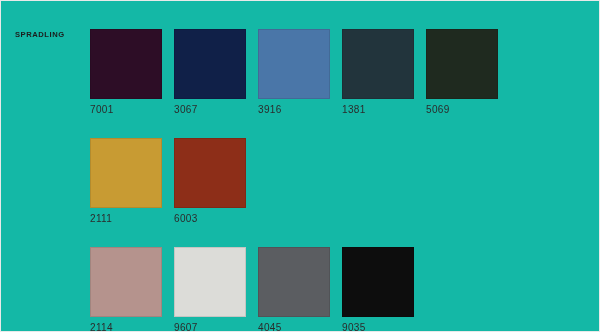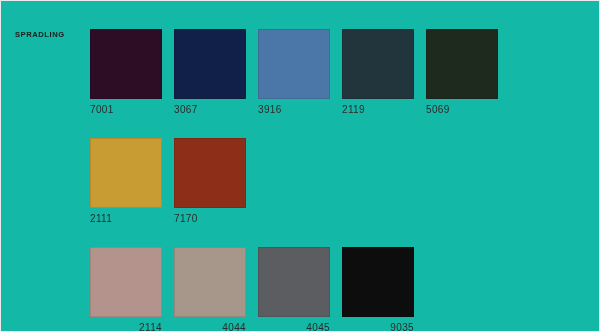--- a/index.html
+++ b/index.html
@@ -42,21 +42,20 @@
     top: 28px;
     width: 500px;
   }
   .swatch-row {
     display: flex;
     flex-direction: row;
     margin-bottom: 23px;
   }
   .swatch-row:last-child {
     margin-bottom: 0;
-    text-align: right;
   }
   .swatch-cell {
     width: 72px;
     margin-right: 12px;
   }
   .swatch-cell:last-child {
     margin-right: 0;
   }
   .swatch-cell.empty .swatch-chip,
   .swatch-cell.empty .swatch-label {
@@ -95,45 +94,45 @@
         <div class="swatch-cell">
           <div class="swatch-chip" style="background-color: rgb(16, 32, 72);"></div>
           <div class="swatch-label">3067</div>
         </div>
         <div class="swatch-cell">
           <div class="swatch-chip" style="background-color: rgb(74, 118, 168);"></div>
           <div class="swatch-label">3916</div>
         </div>
         <div class="swatch-cell">
           <div class="swatch-chip" style="background-color: rgb(34, 52, 60);"></div>
-          <div class="swatch-label">2119</div>
+          <div class="swatch-label">1381</div>
         </div>
         <div class="swatch-cell">
           <div class="swatch-chip" style="background-color: rgb(31, 42, 31);"></div>
           <div class="swatch-label">5069</div>
         </div>
       </div>
       <div class="swatch-row">
         <div class="swatch-cell">
           <div class="swatch-chip" style="background-color: rgb(200, 155, 51);"></div>
           <div class="swatch-label">2111</div>
         </div>
         <div class="swatch-cell">
           <div class="swatch-chip" style="background-color: rgb(141, 46, 24);"></div>
-          <div class="swatch-label">7170</div>
+          <div class="swatch-label">6003</div>
         </div>
       </div>
       <div class="swatch-row">
         <div class="swatch-cell">
           <div class="swatch-chip" style="background-color: rgb(181, 147, 141);"></div>
           <div class="swatch-label">2114</div>
         </div>
         <div class="swatch-cell">
-          <div class="swatch-chip" style="background-color: rgb(166, 151, 138);"></div>
-          <div class="swatch-label">4044</div>
+          <div class="swatch-chip" style="background-color: rgb(220, 220, 216);"></div>
+          <div class="swatch-label">9607</div>
         </div>
         <div class="swatch-cell">
           <div class="swatch-chip" style="background-color: rgb(91, 93, 97);"></div>
           <div class="swatch-label">4045</div>
         </div>
         <div class="swatch-cell">
           <div class="swatch-chip" style="background-color: rgb(13, 13, 13);"></div>
           <div class="swatch-label">9035</div>
         </div>
         <div class="swatch-cell empty">

